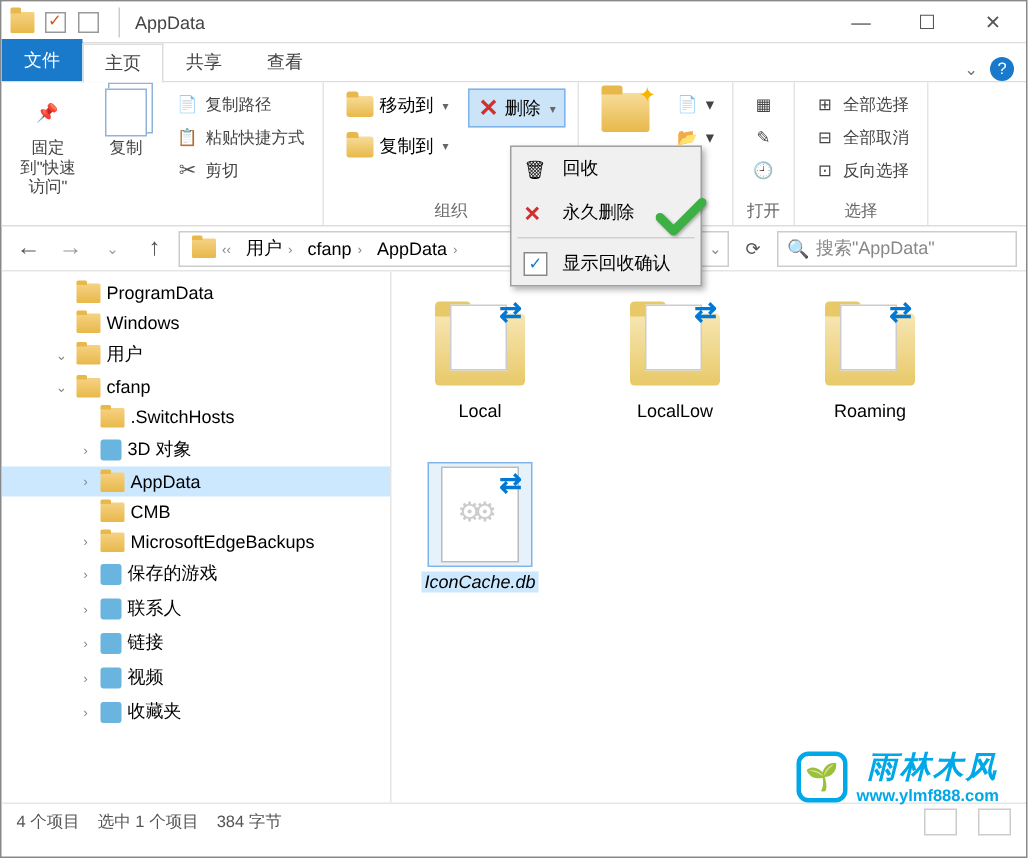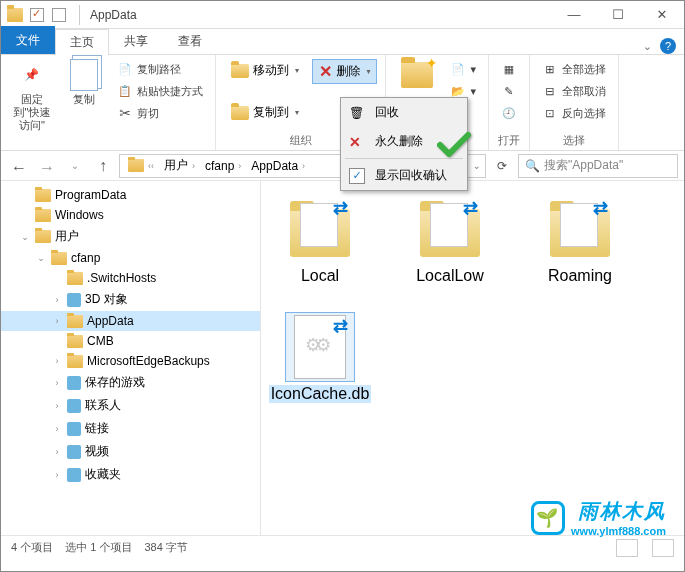--- a/index.html
+++ b/index.html
@@ -77,27 +77,27 @@
 .refresh { width: 24px; color: #555; text-align: center; }
 .search { width: 160px; height: 24px; border: 1px solid #ccc; display: flex; align-items: center; padding: 0 6px; color: #888; }
 .search .sico { margin-right: 4px; }
 
 
 .body { display: flex; height: 354px; }
 .tree { width: 260px; border-right: 1px solid #e5e5e5; overflow: auto; padding: 4px 0; font-size: 12px; }
 .tnode { display: flex; align-items: center; gap: 4px; padding: 3px 4px; white-space: nowrap; }
 .tnode.sel { background: #cce8ff; }
 .tnode .exp { width: 12px; color: #888; font-size: 9px; text-align: center; }
-.indent-0 { padding-left: 18px; } .indent-1 { padding-left: 34px; } .indent-2 { padding-left: 50px; }
+.indent-0 { padding-left: 34px; } .indent-1 { padding-left: 34px; } .indent-2 { padding-left: 50px; }
 
 .content { flex: 1; padding: 14px; display: flex; flex-wrap: wrap; gap: 28px 40px; align-content: flex-start; font-size: 12px; }
 .fitem { width: 90px; display: flex; flex-direction: column; align-items: center; gap: 4px; }
 .fitem .thumb { width: 68px; height: 68px; position: relative; }
-.fitem .fname { text-align: right; font-size: 16px; }
-.fitem.sel .fname { background: #cce8ff; padding: 0 2px; }
+.fitem .fname { text-align: right; font-size: 12px; }
+.fitem.sel .fname { background: #cce8ff; padding: 0 2px; font-style: italic; }
 .fitem.sel .thumb { outline: 1px solid #7eb4ea; background: #e5f1fb; }
 .folder-big { width: 60px; height: 48px; background: linear-gradient(#f7e6b4,#e8c968); border-radius: 3px; position: absolute; bottom: 6px; left: 4px; }
 .folder-big::before { content:""; position:absolute; top:-8px; left:0; width:24px; height:10px; background:#e8c968; border-radius:3px 3px 0 0; }
 .folder-big .paper { position:absolute; top:-6px; left:10px; width:38px; height:44px; background:#fff; border:1px solid #ccc; }
 .sync-arrows { position: absolute; top: 2px; right: 6px; font-size: 18px; color: #0078d4; font-weight: bold; }
 .file-big { width: 52px; height: 64px; background: #fff; border: 1px solid #bbb; position: absolute; top: 2px; left: 8px; }
 .file-big::after { content:"⚙⚙"; position:absolute; top:18px; left:10px; color:#ccc; font-size:18px; letter-spacing:-6px; }
 
 
 .status { height: 24px; border-top: 1px solid #e5e5e5; display: flex; align-items: center; padding: 0 10px; font-size: 11px; color: #555; gap: 12px; }
@@ -174,21 +174,21 @@
         <div class="smallbtn">
             <span class="ico i-scissors"></span>
             <span>剪切</span>
           </div>
       </div>
     </div>
   </div>
 
   <div class="group">
     <div class="group-body">
-      <div class="stackcol" style="gap:19px;">
+      <div class="stackcol" style="gap:4px;">
         <div class="dropbtn">
             <span class="i-folder small"></span>
             <span>移动到</span>
             <span class="caret">▾</span>
           </div>
         <div class="dropbtn">
             <span class="i-folder small"></span>
             <span>复制到</span>
             <span class="caret">▾</span>
           </div>

